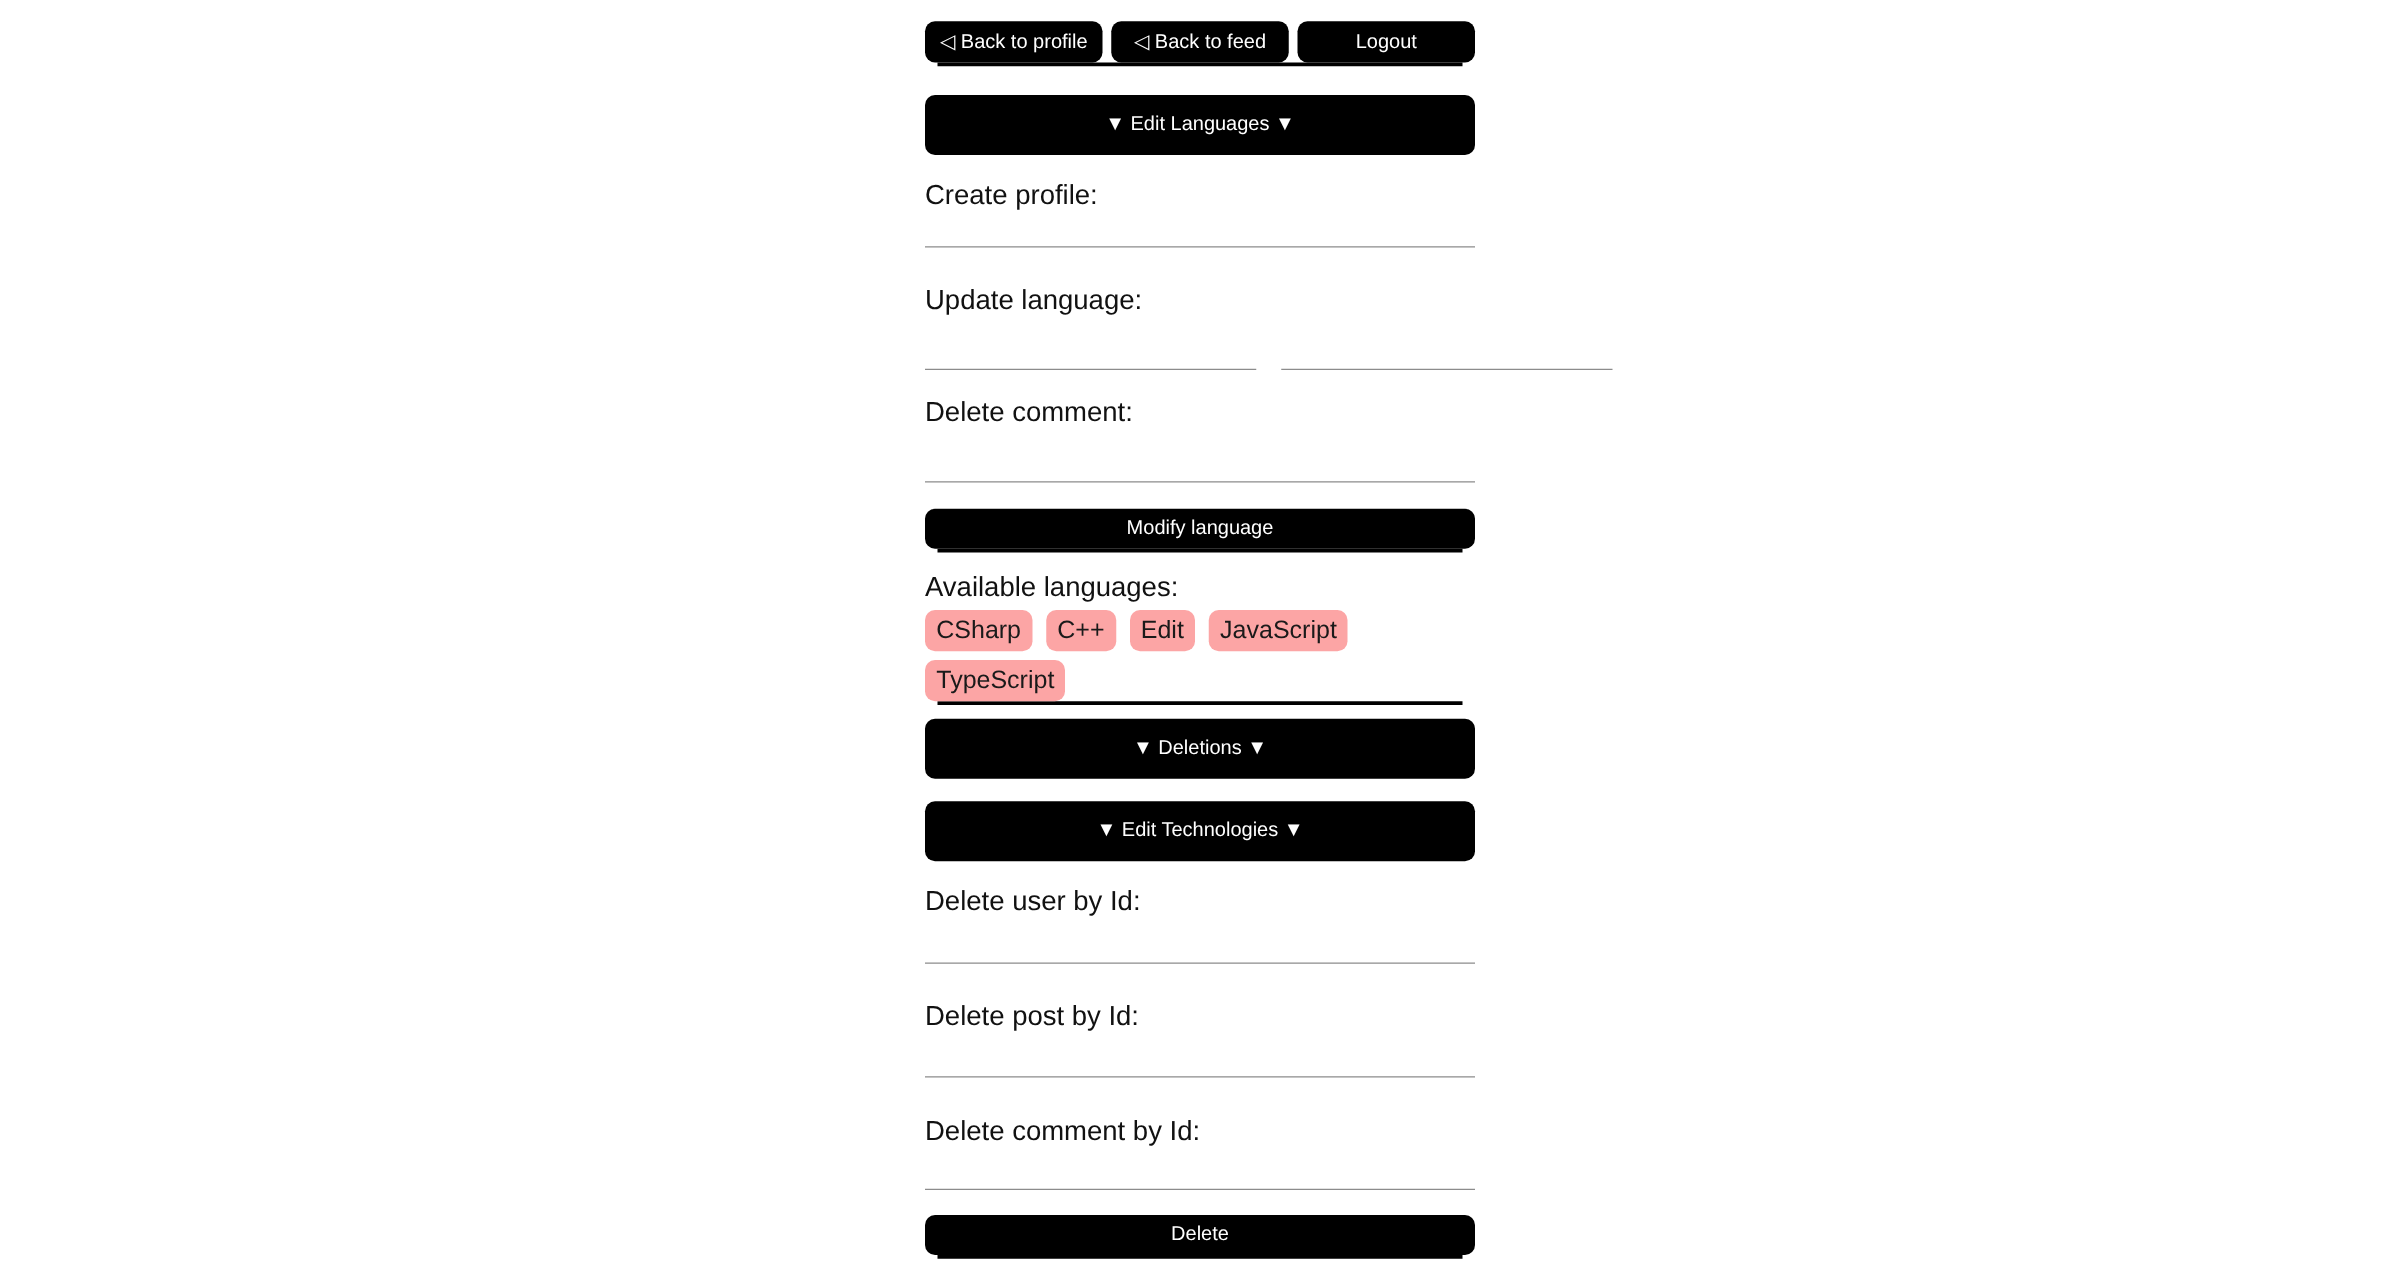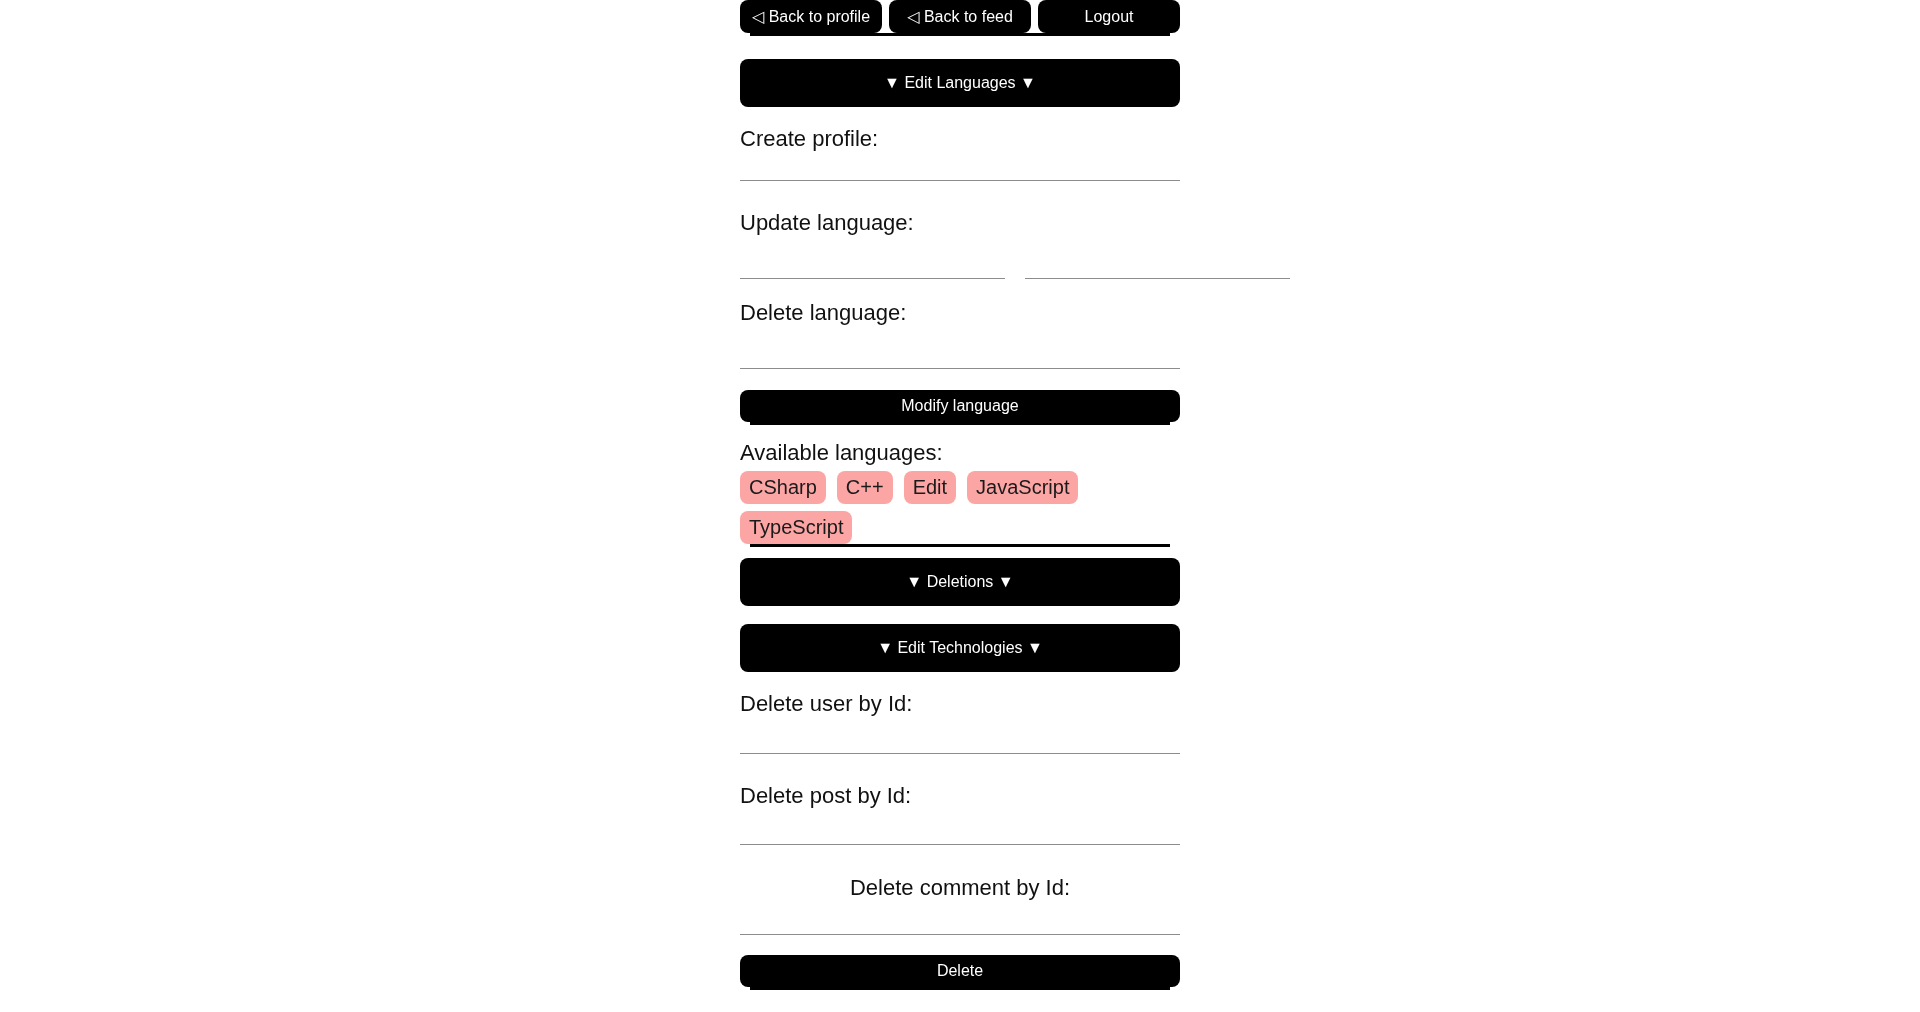--- a/index.html
+++ b/index.html
@@ -6,20 +6,21 @@
   html, body {
     margin: 0; padding: 0;
     width: 1920px; height: 1012px;
     background: #ffffff;
     font-family: "Liberation Sans", sans-serif;
     overflow: hidden;
   }
   .container {
     width: 440px;
     margin: 0 auto;
+    padding-top: 17px;
   }
   .toolbar {
     display: flex;
     gap: 7px;
   }
   .btn {
     background: #000000;
     color: #ffffff;
     border: none;
     border-radius: 8px;
@@ -53,21 +54,21 @@
     font-size: 22px;
     line-height: 24px;
     color: #111111;
   }
   .lbl-create { margin-top: 20px; }
   .lbl-update { margin-top: 30px; }
   .lbl-del-lang { margin-top: 22px; }
   .lbl-available { margin-top: 16px; }
   .lbl-del-user { margin-top: 20px; }
   .lbl-del-post { margin-top: 30px; }
-  .lbl-del-comment { margin-top: 31px; text-align: center; }
+  .lbl-del-comment { margin-top: 31px; }
   .underline-input {
     display: block;
     width: 100%;
     height: 30px;
     border: none;
     border-bottom: 1px solid #8c8c8c;
     background: transparent;
     font-family: "Liberation Sans", sans-serif;
     font-size: 20px;
     color: #111111;
@@ -121,21 +122,21 @@
 
   <div class="field-label lbl-create">Create profile:</div>
   <input class="underline-input inp-create" type="text" value="" style="">
 
   <div class="field-label lbl-update">Update language:</div>
   <div class="update-row">
     <input class="underline-input" type="text" value="" style="">
     <input class="underline-input" type="text" value="" style="">
   </div>
 
-  <div class="field-label lbl-del-lang">Delete language:</div>
+  <div class="field-label lbl-del-lang">Delete comment:</div>
   <input class="underline-input inp-del-lang" type="text" value="" style="">
 
   <button class="btn wide submit-modify">Modify language</button>
 
   <hr class="thick hr2">
 
   <div class="field-label lbl-available">Available languages:</div>
   <div class="tags">
       <span class="tag">CSharp</span>
       <span class="tag">C++</span>

